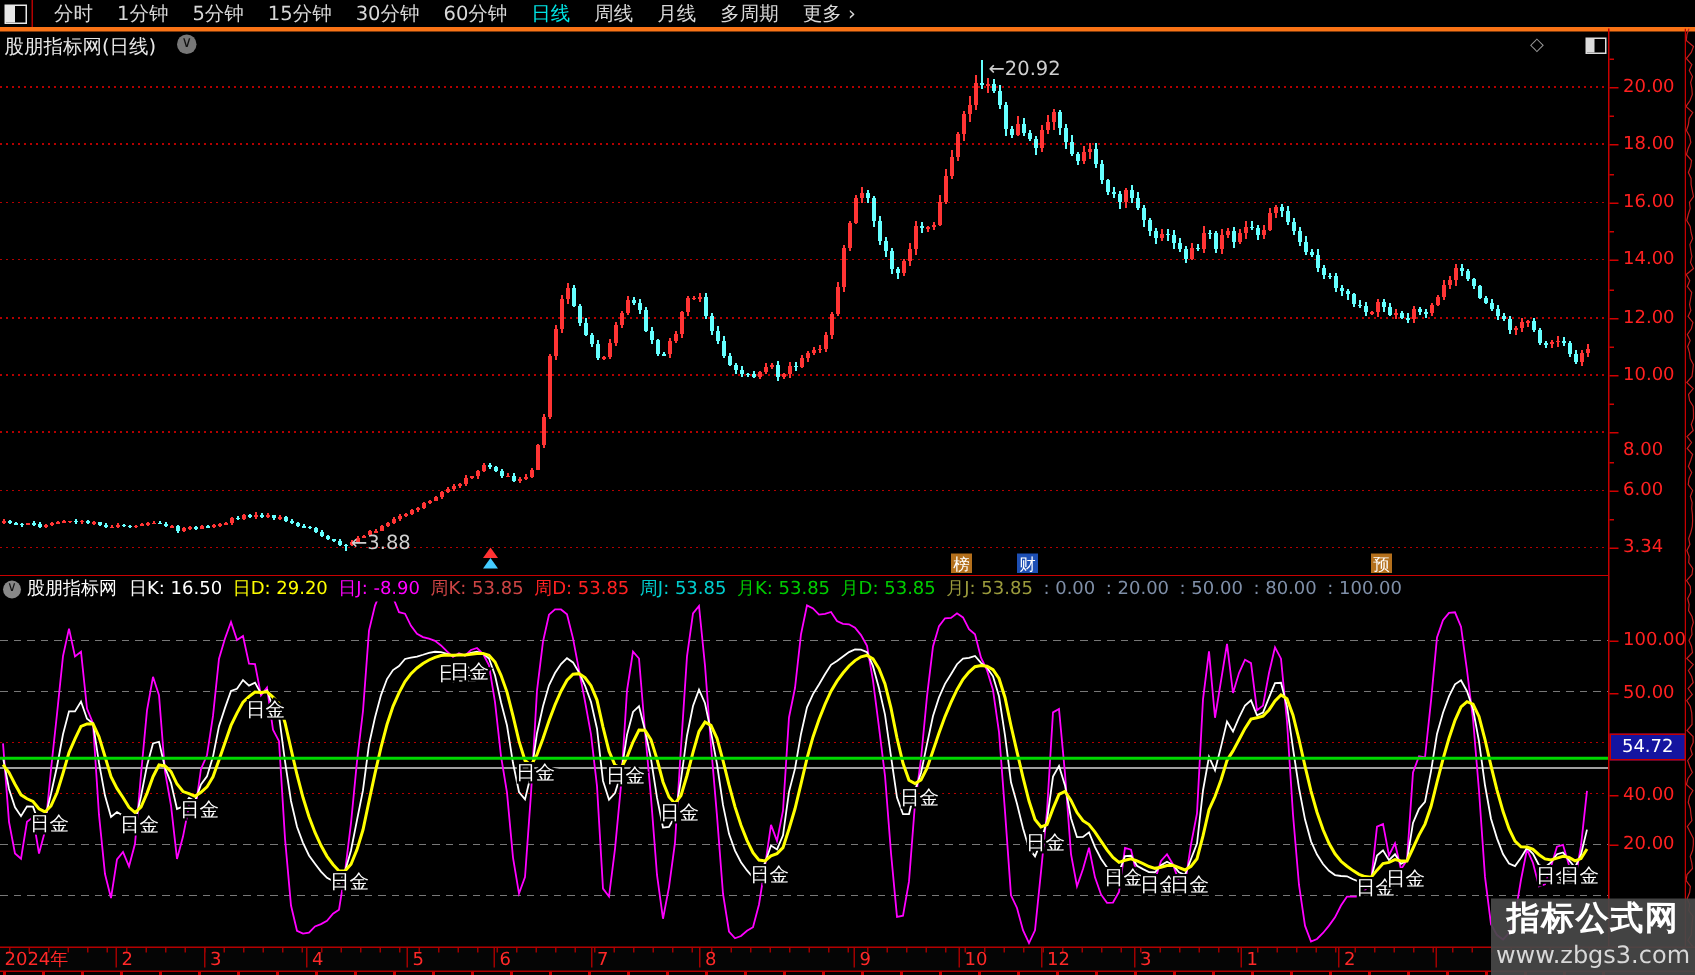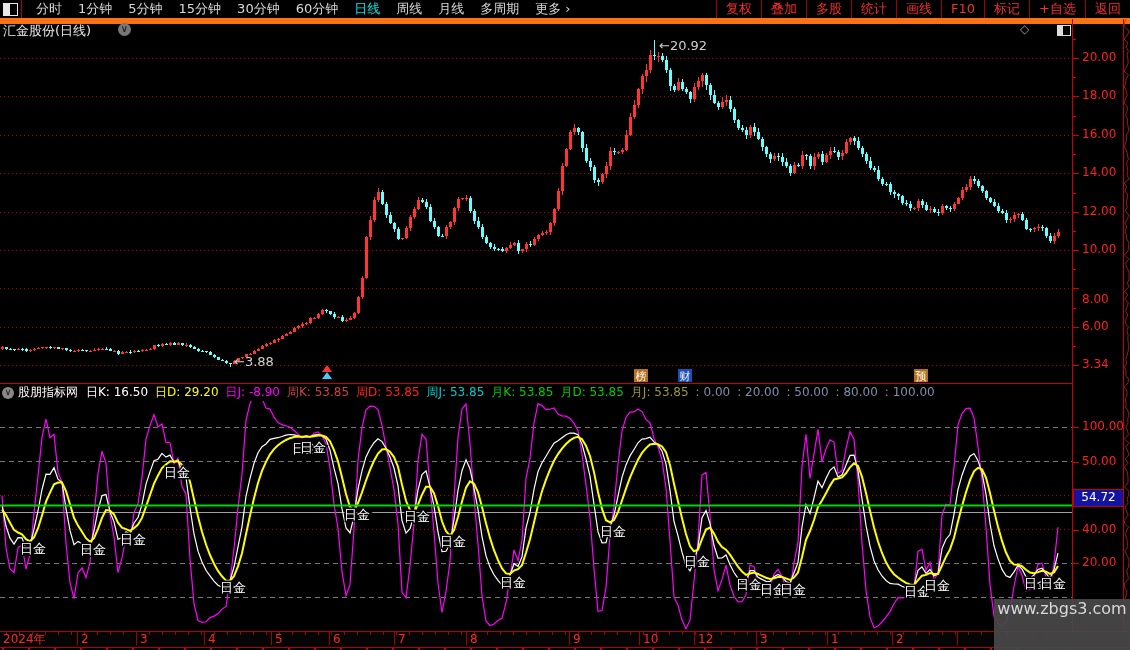--- a/index.html
+++ b/index.html
@@ -1,19 +1,19 @@
 <!DOCTYPE html>
 <html><head>
 <meta charset="utf-8">
 <style>
   html,body{margin:0;padding:0;background:#000;}
   #app{position:relative;width:1130px;height:650px;background:#000;overflow:hidden;
        font-family:"DejaVu Sans",sans-serif;-webkit-font-smoothing:none;}
   
-  #toolbar{position:absolute;left:0;top:0;width:1130px;height:18px;border-bottom:6px solid #f97316;
+  #toolbar{position:absolute;left:0;top:0;width:1130px;height:18px;border-bottom:3px solid #f97316;
            display:flex;align-items:center;font-size:13px;color:#d8d8d8;}
   #tb-icon{display:inline-block;width:13px;height:11px;border:1px solid #e8e8e8;margin:0 3px;position:relative;}
   #tb-icon .half{position:absolute;left:0;top:0;width:6px;height:11px;background:#e8e8e8;}
   #tb-sep{width:1px;height:18px;background:#b40000;margin-right:6px;}
   #periods{display:flex;gap:0;}
   .period-item{padding:0 8px;cursor:default;white-space:nowrap;}
   .period-item.active{color:#00e5e5;}
   #tb-right{position:absolute;right:0;top:0;height:18px;display:flex;align-items:center;color:#f03030;}
   .tb-action{padding:0 9px;border-left:1px solid #a00000;white-space:nowrap;height:18px;line-height:18px;}
   
@@ -71,35 +71,24 @@
         <span class="period-item">5分钟</span>
         <span class="period-item">15分钟</span>
         <span class="period-item">30分钟</span>
         <span class="period-item">60分钟</span>
         <span class="period-item active">日线</span>
         <span class="period-item">周线</span>
         <span class="period-item">月线</span>
         <span class="period-item">多周期</span>
         <span class="period-item">更多 ›</span>
       </div>
-    <div id="tb-right">
-        <span class="tb-action">复权</span>
-        <span class="tb-action">叠加</span>
-        <span class="tb-action">多股</span>
-        <span class="tb-action">统计</span>
-        <span class="tb-action">画线</span>
-        <span class="tb-action">F10</span>
-        <span class="tb-action">标记</span>
-        <span class="tb-action">+自选</span>
-        <span class="tb-action">返回</span>
-      </div>
   </div>
 
   <div id="title-row">
-    <span id="chart-title">汇金股份(日线)</span>
+    <span id="chart-title">股朋指标网(日线)</span>
     <span id="title-caret">∨</span>
     <span id="icon-diamond">◇</span>
     <span id="icon-panel">
         <span class="half"></span>
       </span>
   </div>
 
   <svg id="main-svg" width="1072" height="365">
       <line x1="0" y1="39" x2="1072" y2="39" stroke="#b40000" stroke-width="1" stroke-dasharray="1,3" shape-rendering="crispEdges"></line>
       <line x1="0" y1="77" x2="1072" y2="77" stroke="#b40000" stroke-width="1" stroke-dasharray="1,3" shape-rendering="crispEdges"></line>
@@ -888,15 +877,16 @@
       <div class="sub-tick" style="left: 912px;"></div>
       <div class="sub-tick" style="left: 938px;"></div>
       <div class="sub-tick" style="left: 964px;"></div>
       <div class="sub-tick" style="left: 990px;"></div>
       <div class="sub-tick" style="left: 1016px;"></div>
       <div class="sub-tick" style="left: 1042px;"></div>
       <div class="sub-tick" style="left: 1068px;"></div>
     </div>
 
   <div id="watermark">
+    <div id="wm1">指标公式网</div>
     <div id="wm2">www.zbgs3.com</div>
   </div>
 </div>
 
 </body></html>

